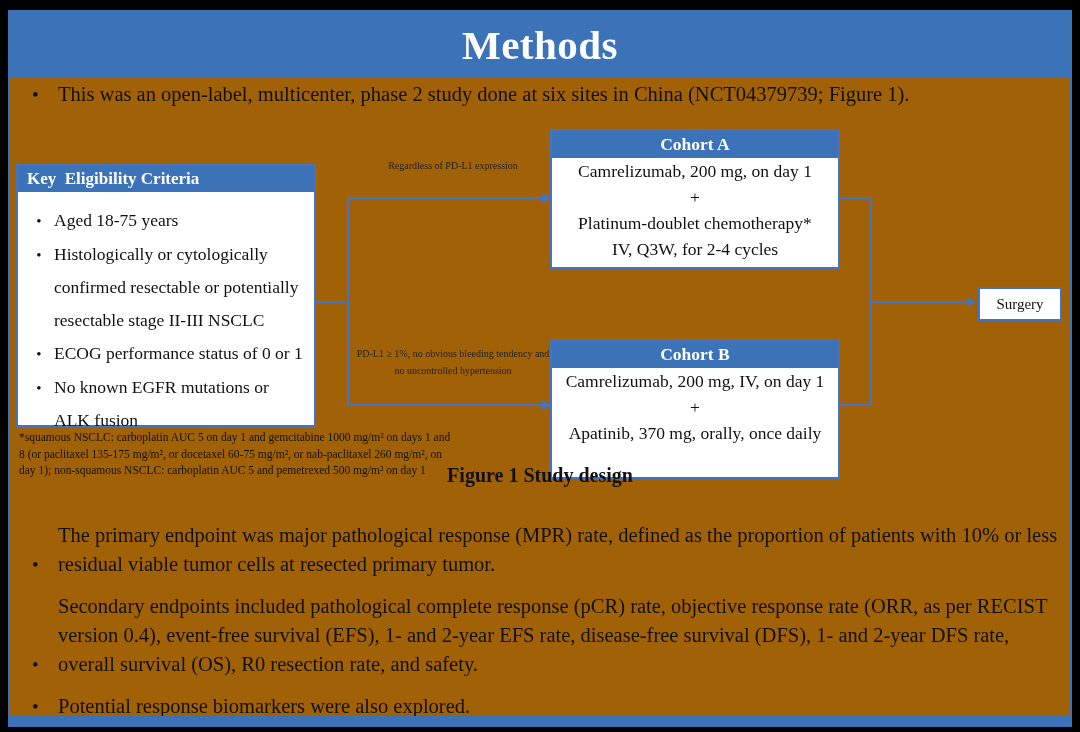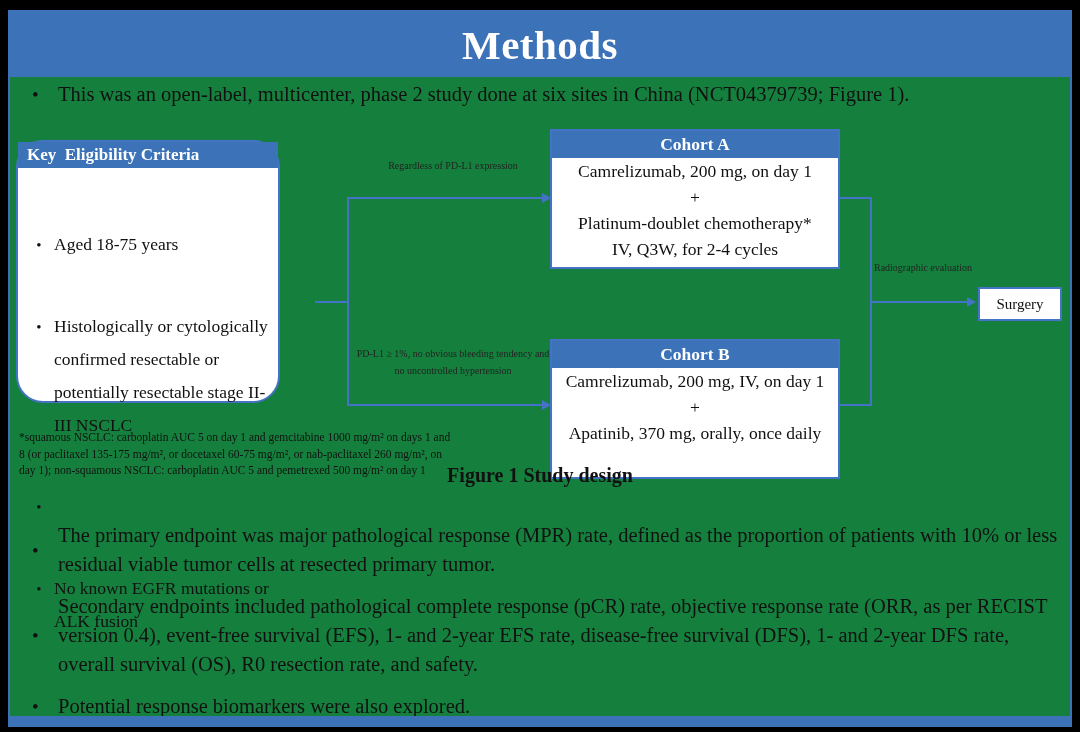--- a/index.html
+++ b/index.html
@@ -8,49 +8,49 @@
     --border-blue:#4472C4;
   }
   html,body{margin:0;padding:0;}
   body{
     width:1080px;height:732px;position:relative;background:#000;
     font-family:"Liberation Serif","DejaVu Serif",serif;color:#111;
     overflow:hidden;
   }
   .slide{
     position:absolute;left:8px;top:10px;width:1064px;height:717px;
-    background:#15803d;border:2px solid var(--accent-blue);box-sizing:border-box;
+    background:#a16207;border:2px solid var(--accent-blue);box-sizing:border-box;
   }
   .title-bar{
     position:absolute;left:0;top:0;width:100%;height:65px;
     background:var(--accent-blue);display:flex;align-items:center;justify-content:center;
   }
   .title-bar h1{
     margin:0;color:#fff;font-size:41px;font-weight:bold;letter-spacing:0.5px;
   }
   .bottom-bar{
     position:absolute;left:0;bottom:0;width:100%;height:9px;background:var(--accent-blue);
   }
-  .bullet-row{display:flex;align-items:center;}
+  .bullet-row{display:flex;align-items:flex-end;}
   .bullet-row .marker{
     flex:0 0 26px;font-size:19px;line-height:29px;text-align:left;padding-left:2px;
   }
   .bullet-row .marker::before{content:"\2022";}
   .bullet-row .btext{font-size:20.5px;line-height:29px;}
   .intro{position:absolute;left:20px;top:68px;width:1032px;}
   
   .box{position:absolute;border:2px solid var(--border-blue);background:#fff;box-sizing:border-box;}
   .box-header{
     background:var(--accent-blue);color:#fff;font-weight:bold;
     display:flex;align-items:center;box-sizing:border-box;
   }
-  .elig{left:6px;top:128px;width:264px;height:263px;border-radius:27px;}
+  .elig{left:6px;top:152px;width:300px;height:263px;}
   .elig .box-header{height:26px;font-size:17px;padding-left:9px;white-space:pre-wrap;}
   .elig-body{padding:12px 6px 0 6px;}
-  .elig-item{display:flex;font-size:17.5px;line-height:33px;margin-top:48px;}
+  .elig-item{display:flex;font-size:17.5px;line-height:33px;}
   .elig-item .emk{flex:0 0 30px;text-align:center;}
   .elig-item .emk::before{content:"\2022";font-size:15px;}
   .cohort{width:290px;height:140px;}
   .cohort-a{left:540px;top:117px;}
   .cohort-b{left:540px;top:327px;}
   .cohort .box-header{height:27px;font-size:17.5px;justify-content:center;}
   .cohort-body{text-align:center;}
   .cohort-body div{font-size:17.5px;line-height:26px;}
   .flow-label{
     position:absolute;text-align:center;font-size:10px;line-height:17px;color:#222;
@@ -101,20 +101,21 @@
       <div class="elig-item">
         <span class="emk"></span>
         <span>Aged 18-75 years</span>
       </div>
       <div class="elig-item">
         <span class="emk"></span>
         <span>Histologically or cytologically confirmed resectable or potentially resectable stage II-III  NSCLC</span>
       </div>
       <div class="elig-item">
         <span class="emk"></span>
+        <span>ECOG performance status of 0 or 1</span>
       </div>
       <div class="elig-item">
         <span class="emk"></span>
         <span>No known EGFR mutations or ALK fusion</span>
       </div>
     </div>
   </div>
 
   <div class="footnote">*squamous NSCLC: carboplatin AUC 5 on day 1 and gemcitabine 1000 mg/m² on days 1 and 8 (or paclitaxel 135-175 mg/m², or docetaxel 60-75 mg/m², or nab-paclitaxel 260 mg/m², on day 1); non-squamous NSCLC: carboplatin AUC 5 and pemetrexed 500 mg/m² on day 1</div>
 
@@ -146,21 +147,20 @@
       <div>Apatinib, 370 mg, orally, once daily</div>
     </div>
   </div>
 
   <div class="hline" style="left:830px;top:185px;width:32px;"></div>
   <div class="hline" style="left:830px;top:392px;width:32px;"></div>
   <div class="vline" style="left:860px;top:185px;height:209px;"></div>
   <div class="hline" style="left:860px;top:289px;width:98px;"></div>
   <div class="ahead" style="left:957px;top:285px;"></div>
 
-  <div class="flow-label lbl-radio">Radiographic evaluation</div>
 
   <div class="box surgery">
     <span>Surgery</span>
   </div>
 
   <div class="caption">Figure 1 Study design</div>
 
   <div class="lower-bullets">
     <div class="bullet-row">
       <span class="marker"></span>

